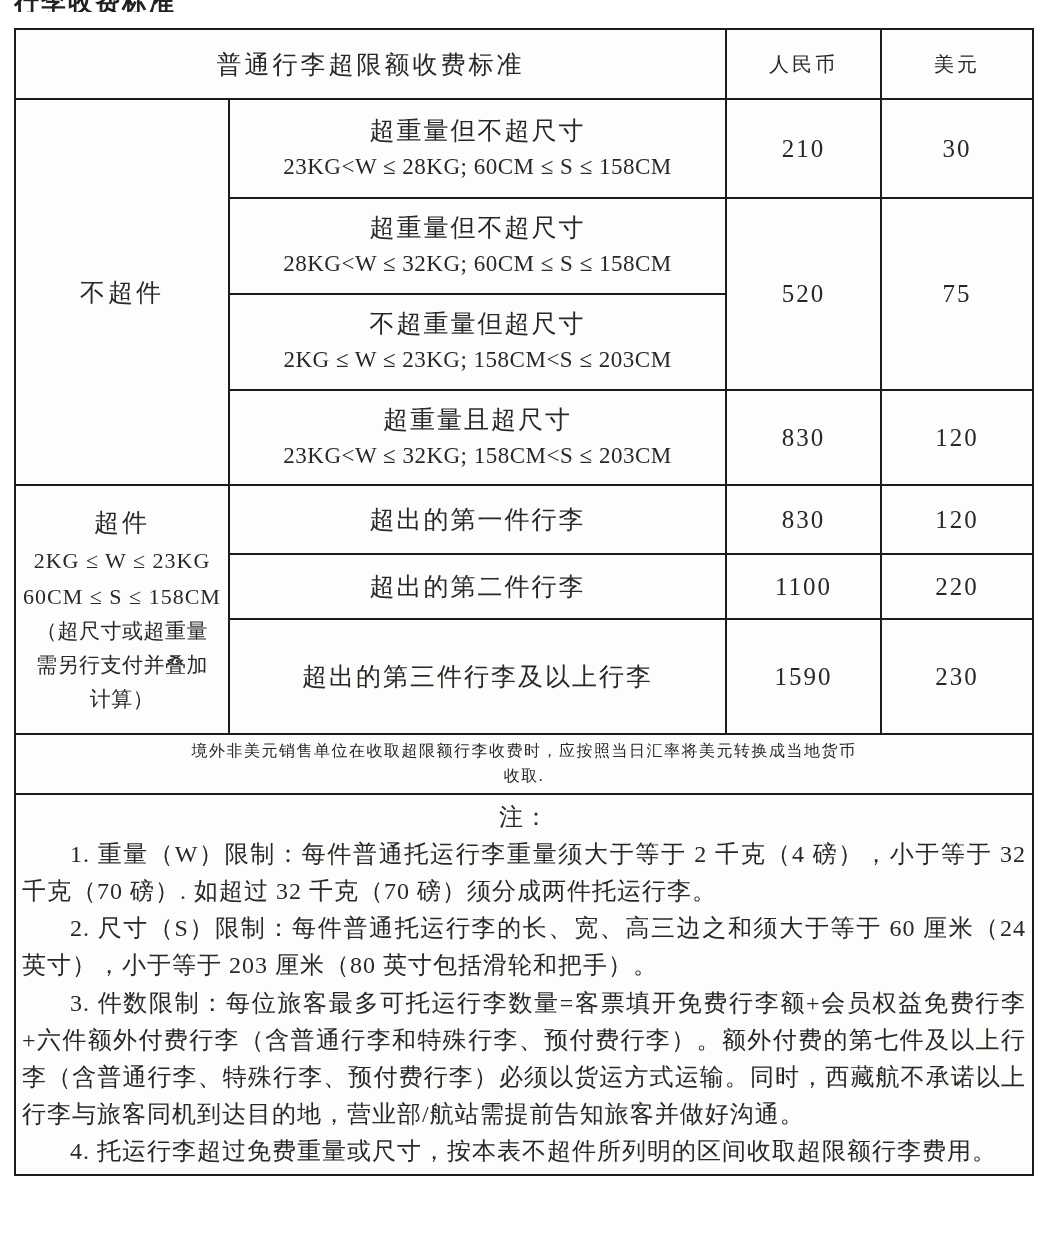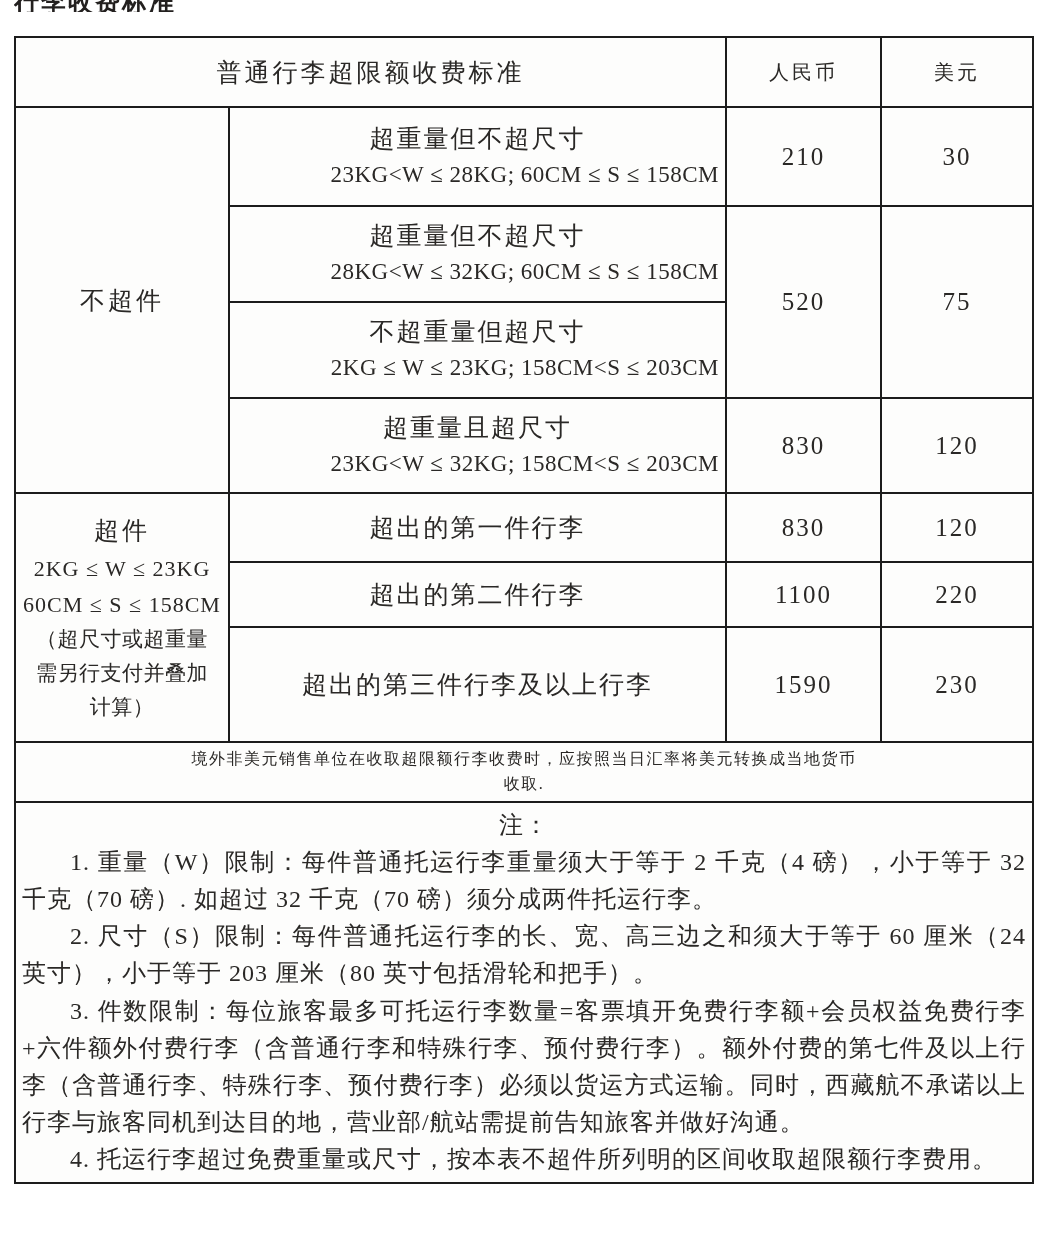--- a/index.html
+++ b/index.html
@@ -25,21 +25,21 @@
     overflow: hidden;
     font-size: 25px;
     font-weight: bold;
     letter-spacing: 2px;
     color: #23201f;
     white-space: nowrap;
   }
 
   .sheet {
     position: absolute;
-    top: 36px;
+    top: 28px;
     left: 14px;
     width: 1018px;
   }
 
   table.fee {
     border-collapse: collapse;
     width: 1018px;
     table-layout: fixed;
     background: #fdfdfc;
   }
@@ -74,21 +74,20 @@
     letter-spacing: 2px;
     line-height: 1.35;
     white-space: nowrap;
   }
   .rng-line {
     font-size: 23px;
     letter-spacing: 0.5px;
     line-height: 1.45;
     white-space: nowrap;
     margin-top: 2px;
-    text-align: right;
   }
   .money {
     font-size: 25px;
     letter-spacing: 2px;
   }
 
   .grp-label {
     font-size: 25px;
     letter-spacing: 3px;
   }

